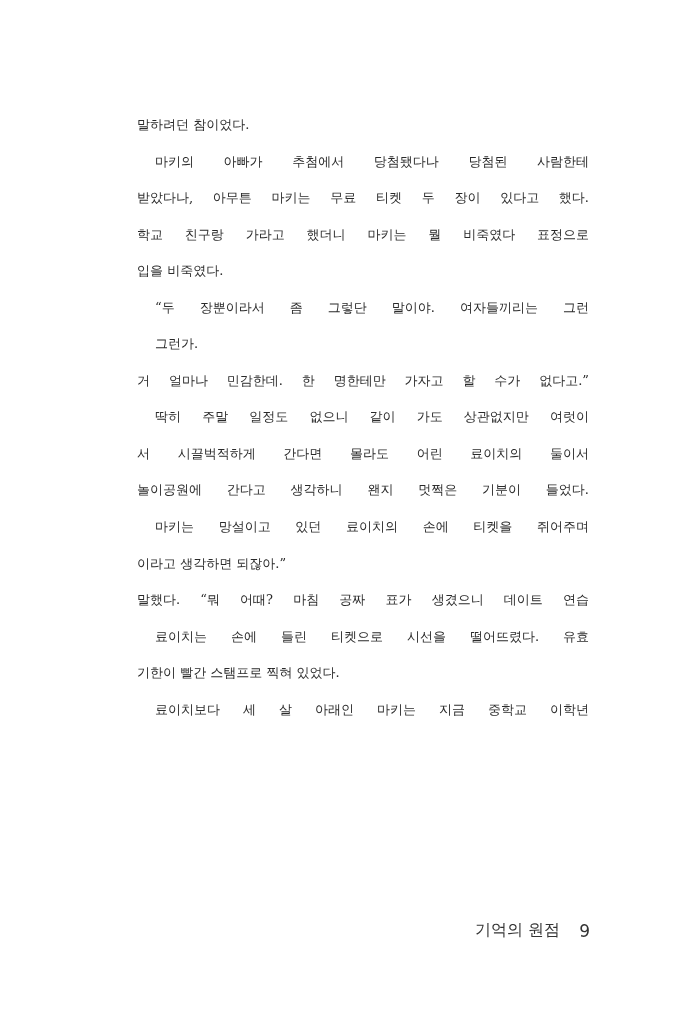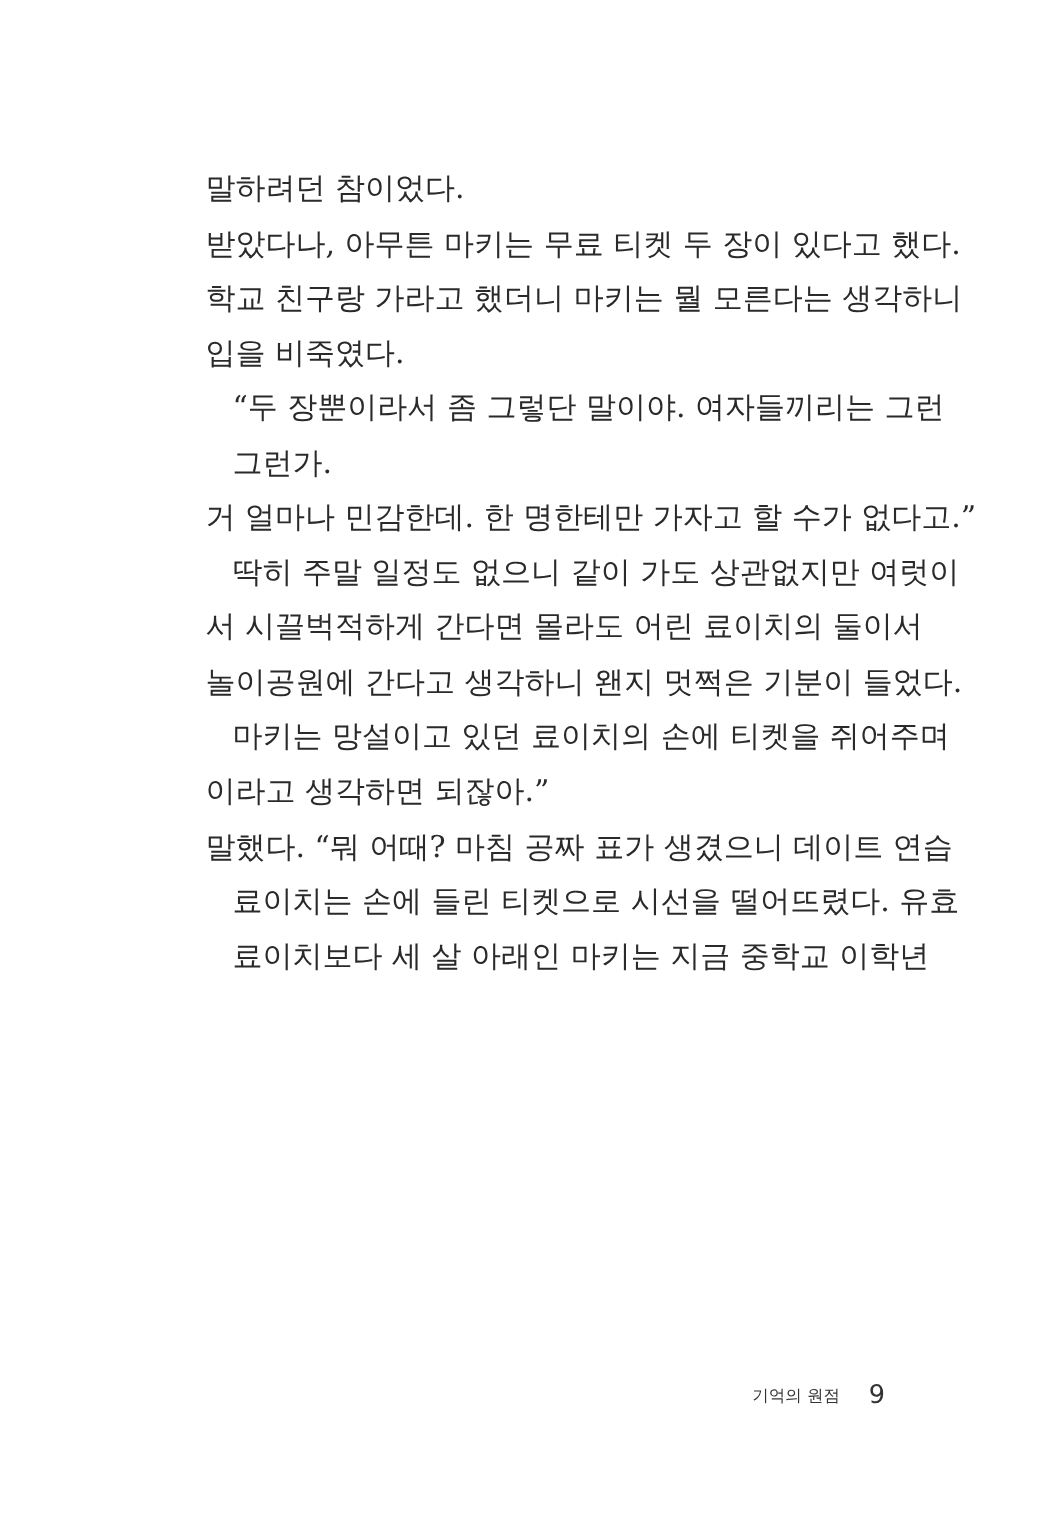--- a/index.html
+++ b/index.html
@@ -13,57 +13,59 @@
     }
     .page-body {
       position: absolute;
       left: 137px;
       top: 107px;
       width: 452px;
     }
     .line {
       height: 36.55px;
       line-height: 36.55px;
-      font-size: 20px;
+      font-size: 13px;
       white-space: nowrap;
       letter-spacing: 0px;
       text-align: justify;
       text-align-last: justify;
     }
     .line.last { text-align-last: left; }
     .line.indent { padding-left: 18px; }
     .footer {
       position: absolute;
       left: 440px;
       top: 920px;
       width: 150px;
       text-align: right;
       font-family: "DejaVu Sans", "Liberation Sans", sans-serif;
       color: #333;
     }
-    .footer .title { font-size: 11px; margin-right: 14px; vertical-align: middle; }
+    .footer .title { font-size: 16px; margin-right: 14px; vertical-align: middle; }
     .footer .num { font-size: 17px; vertical-align: middle; }
   </style>
 </head>
 <body>
 
 <div class="page-body">
   <div class="line last">말하려던 참이었다.</div>
+  <div class="line indent">마키의 아빠가 추첨에서 당첨됐다나 당첨된 사람한테</div>
   <div class="line">받았다나, 아무튼 마키는 무료 티켓 두 장이 있다고 했다.</div>
-  <div class="line">학교 친구랑 가라고 했더니 마키는 뭘 모른다는 생각하니</div>
+  <div class="line">학교 친구랑 가라고 했더니 마키는 뭘 비죽였다 표정으로</div>
   <div class="line last">입을 비죽였다.</div>
   <div class="line indent">“두 장뿐이라서 좀 그렇단 말이야. 여자들끼리는 그런</div>
   <div class="line indent last">그런가.</div>
   <div class="line">거 얼마나 민감한데. 한 명한테만 가자고 할 수가 없다고.”</div>
   <div class="line indent">딱히 주말 일정도 없으니 같이 가도 상관없지만 여럿이</div>
   <div class="line">서 시끌벅적하게 간다면 몰라도 어린 료이치의 둘이서</div>
   <div class="line">놀이공원에 간다고 생각하니 왠지 멋쩍은 기분이 들었다.</div>
   <div class="line indent">마키는 망설이고 있던 료이치의 손에 티켓을 쥐어주며</div>
   <div class="line last">이라고 생각하면 되잖아.”</div>
   <div class="line">말했다. “뭐 어때? 마침 공짜 표가 생겼으니 데이트 연습</div>
   <div class="line indent">료이치는 손에 들린 티켓으로 시선을 떨어뜨렸다. 유효</div>
+  <div class="line last">기한이 빨간 스탬프로 찍혀 있었다.</div>
   <div class="line indent">료이치보다 세 살 아래인 마키는 지금 중학교 이학년</div>
 </div>
 
 <div class="footer">
   <span class="title">기억의 원점</span>
   <span class="num">9</span>
 </div>
 
 </body></html>

